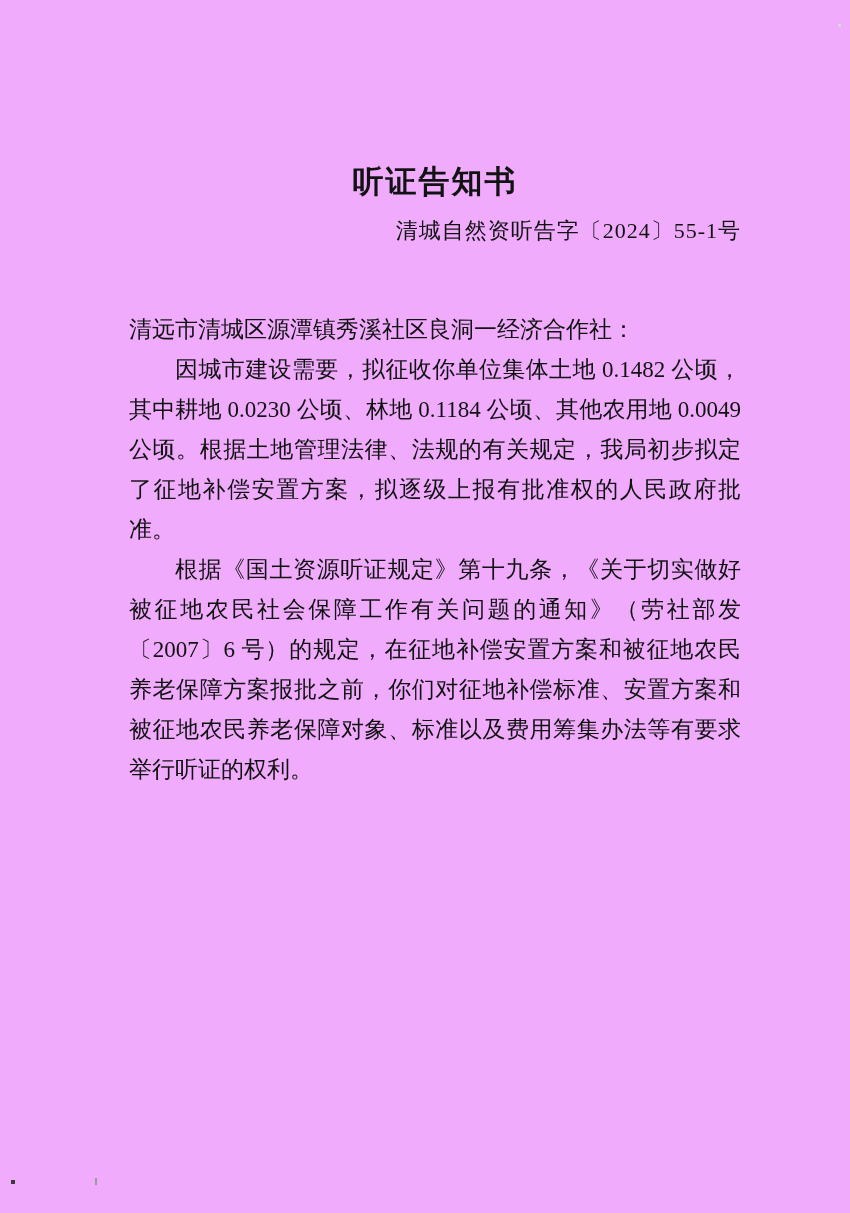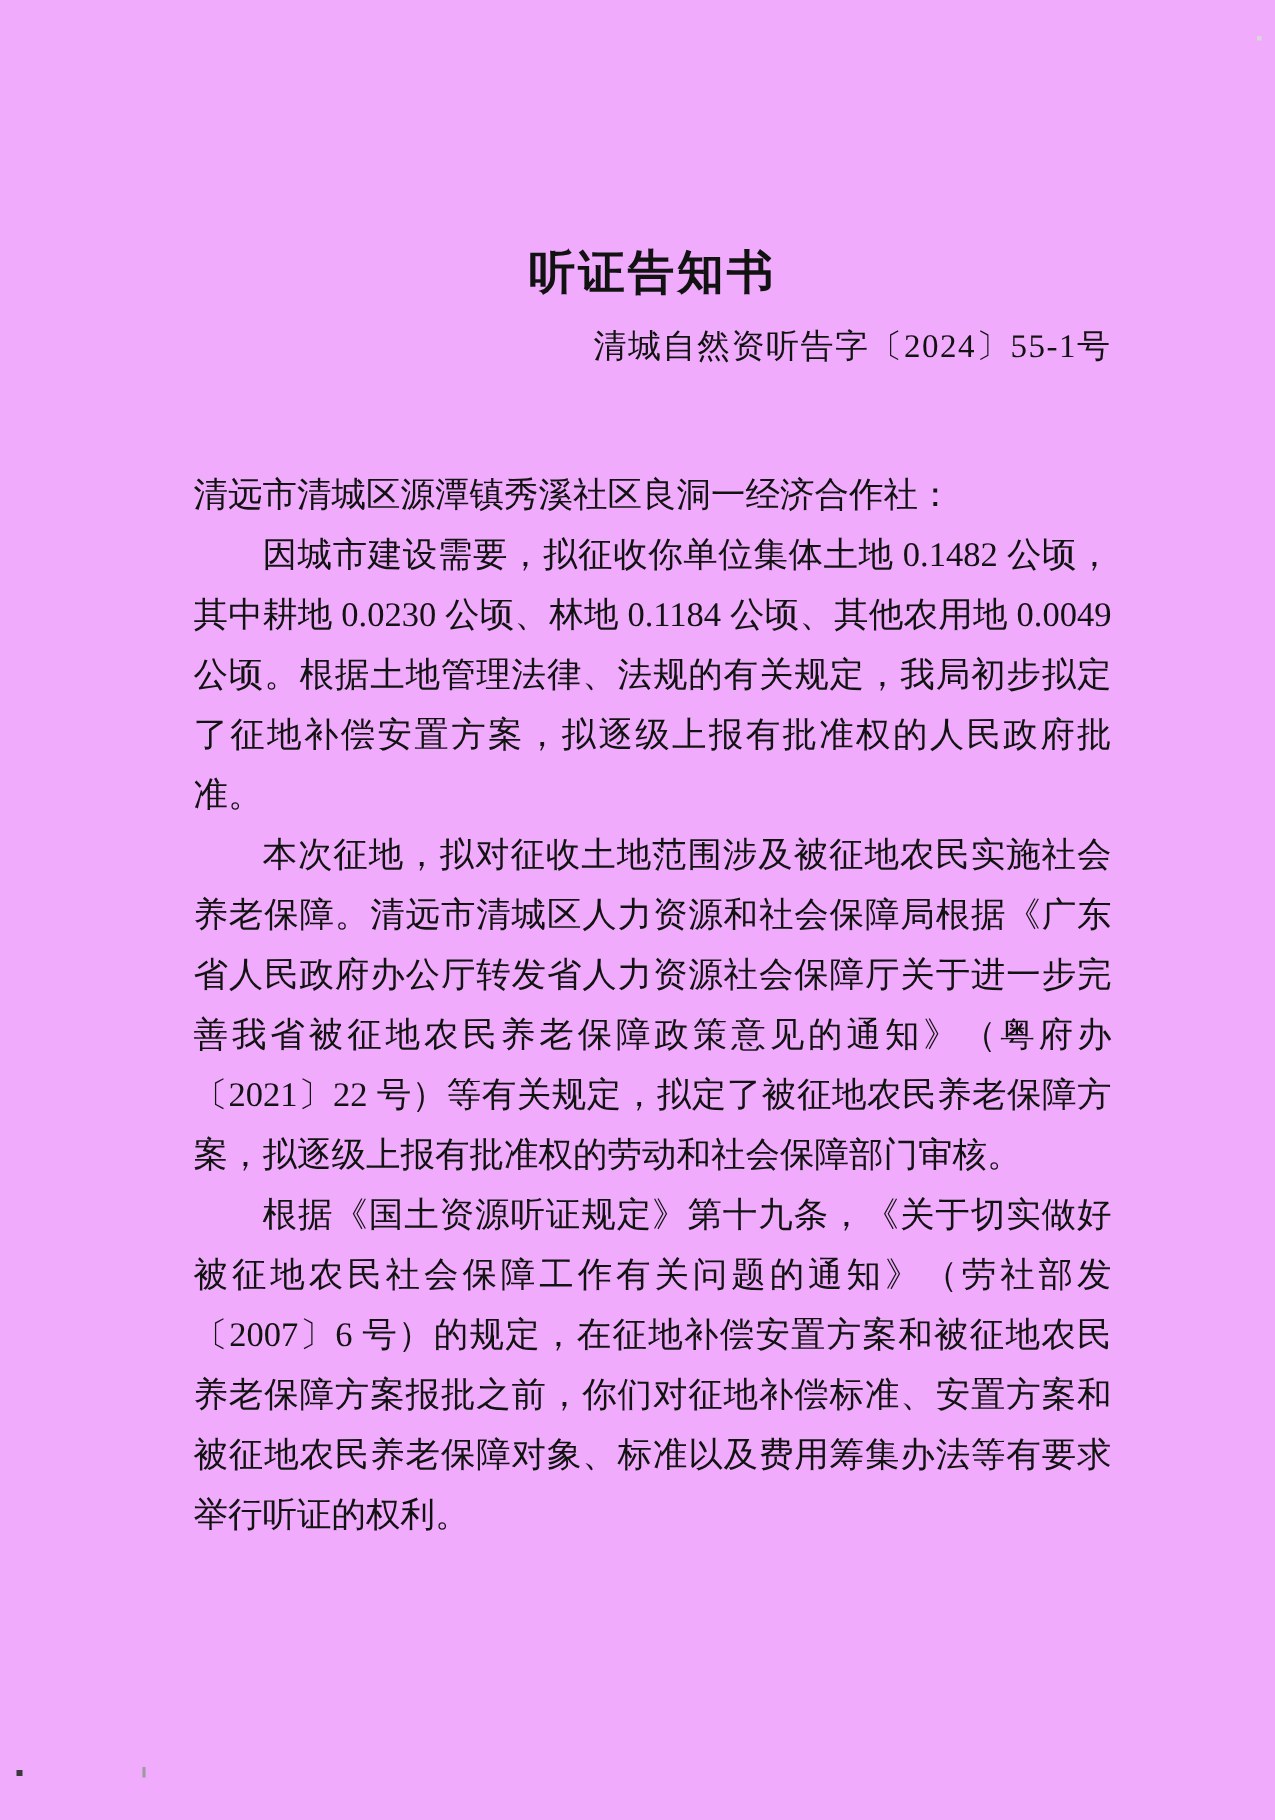--- a/index.html
+++ b/index.html
@@ -69,21 +69,20 @@
 
 <div class="page">
 
   <h1 class="doc-title">听证告知书</h1>
 
   <div class="doc-number">清城自然资听告字〔2024〕55-1号</div>
 
   <div class="doc-body">
     <p class="recipient">清远市清城区源潭镇秀溪社区良洞一经济合作社：</p>
     <p class="para">因城市建设需要，拟征收你单位集体土地 0.1482 公顷，其中耕地 0.0230 公顷、林地 0.1184 公顷、其他农用地 0.0049 公顷。根据土地管理法律、法规的有关规定，我局初步拟定了征地补偿安置方案，拟逐级上报有批准权的人民政府批准。</p>
-    <p class="para">本次征地，拟对征收土地范围涉及被征地农民实施社会养老保障。清远市清城区人力资源和社会保障局根据《广东省人民政府办公厅转发省人力资源社会保障厅关于进一步完善我省被征地农民养老保障政策意见的通知》（粤府办〔2021〕22 号）等有关规定，拟定了被征地农民养老保障方案，拟逐级上报有批准权的劳动和社会保障部门审核。</p>
     <p class="para">根据《国土资源听证规定》第十九条，《关于切实做好被征地农民社会保障工作有关问题的通知》（劳社部发〔2007〕6 号）的规定，在征地补偿安置方案和被征地农民养老保障方案报批之前，你们对征地补偿标准、安置方案和被征地农民养老保障对象、标准以及费用筹集办法等有要求举行听证的权利。</p>
   </div>
 
   <div class="speck speck-1"></div>
   <div class="speck speck-2"></div>
   <div class="speck speck-3"></div>
 
 </div>
 
 </body></html>

